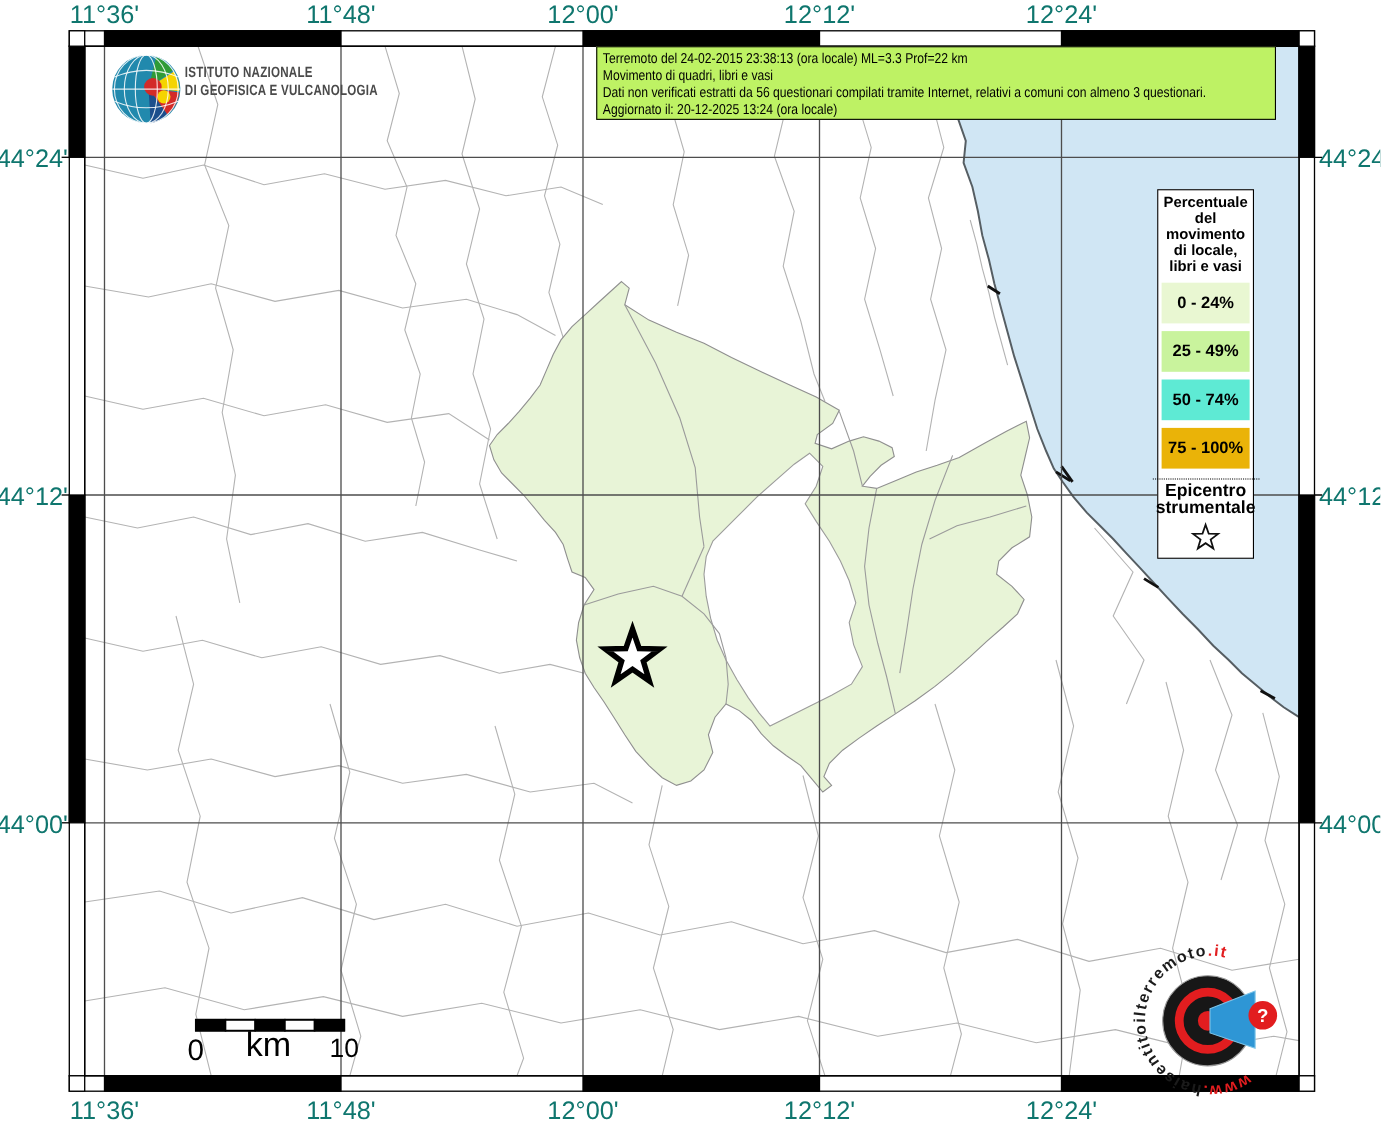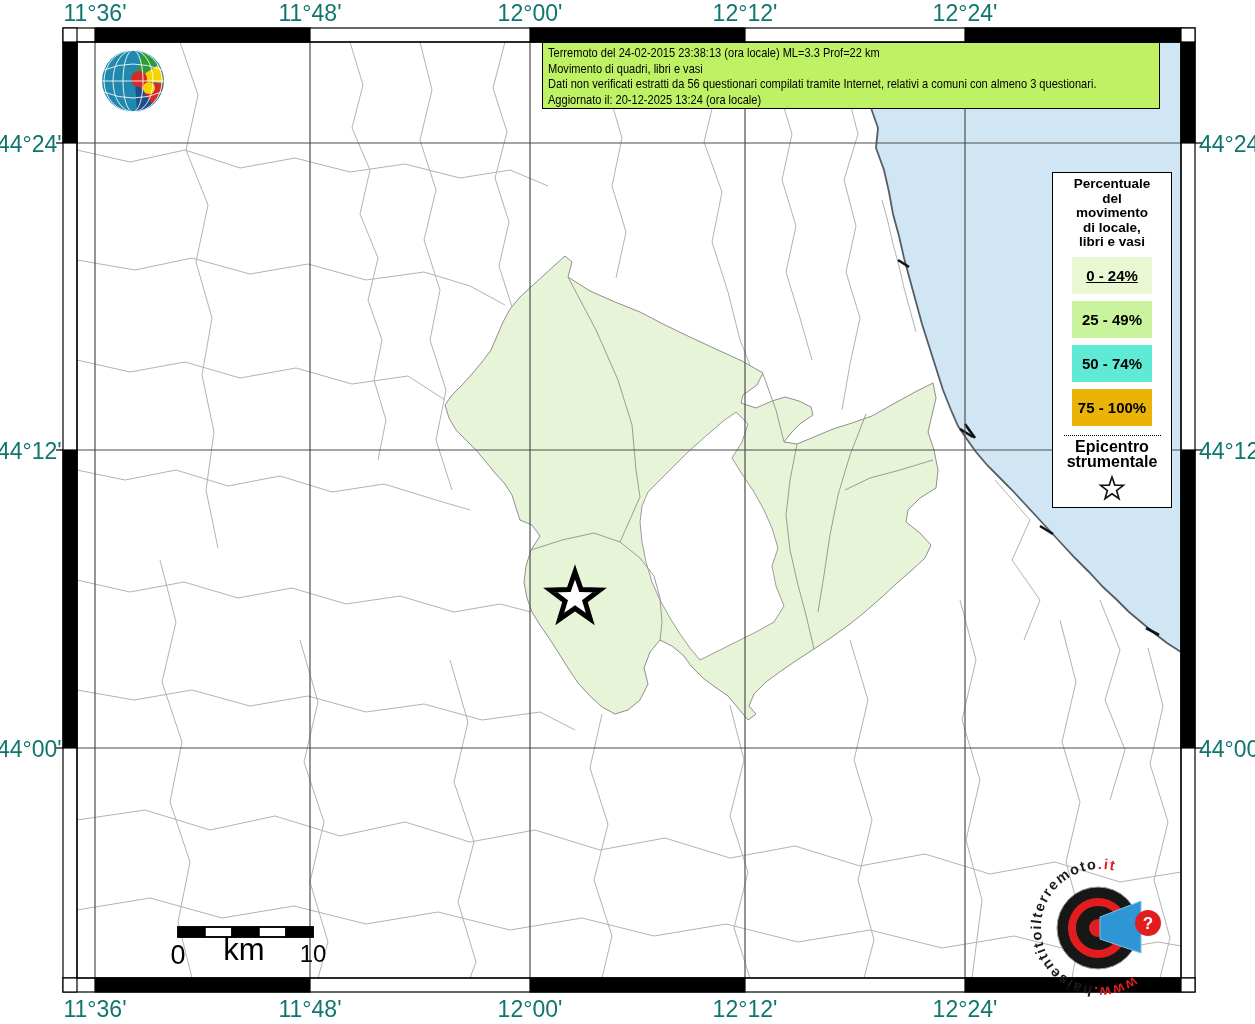--- a/index.html
+++ b/index.html
@@ -11,21 +11,21 @@
   .axis-top,.axis-bottom{width:130px;text-align:center;}
   .axis-left{width:62px;text-align:right;}
   .axis-right{width:80px;text-align:left;}
   #infobox{left:542px;top:42px;width:618px;height:67px;background:#bef264;border:1.5px solid #000;
            padding:2px 5px;box-sizing:border-box;}
   #infobox .il{font-size:13px;line-height:15.5px;color:#000;white-space:nowrap;
                transform:scaleX(.85);transform-origin:0 0;}
   #ingv-text{left:168px;top:58px;color:#4a4a4a;font-weight:bold;}
   #ingv-text .gl{font-size:13.5px;line-height:16px;white-space:nowrap;
                  transform:scaleX(.78);transform-origin:0 0;letter-spacing:.3px;}
-  #legend{left:1052px;top:172px;width:120px;height:336px;background:#fff;border:1.5px solid #000;
+  #legend{left:1052px;top:172px;width:88px;height:336px;background:#fff;border:1.5px solid #000;
           box-sizing:border-box;display:flex;flex-direction:column;align-items:center;}
   #legend .lt{font-size:13.5px;font-weight:bold;line-height:14.5px;text-align:center;color:#000;}
   #legend .ltwrap{margin-top:4px;}
   .swatch{width:80px;height:37px;margin-top:7px;display:flex;align-items:center;justify-content:center;
           font-size:15px;font-weight:bold;color:#000;}
   #legend .divider{width:97px;border-top:1.5px dotted #000;margin-top:9px;}
   #legend .ep{font-size:16px;font-weight:bold;line-height:15.5px;text-align:center;color:#000;margin-top:3px;}
   #scale-km{left:214px;top:884px;width:60px;text-align:center;font-size:31px;color:#000;margin-top:48px;}
   #scale-0{left:158px;top:940px;width:40px;text-align:center;font-size:27px;color:#000;}
   #scale-10{left:293px;top:940px;width:40px;text-align:center;font-size:24px;color:#000;}
@@ -213,30 +213,34 @@
 <div class="ov axis-label axis-right" style="left:1199px;top:438px">44°12'</div>
 <div class="ov axis-label axis-right" style="left:1199px;top:736px">44°00'</div>
 
 <div class="ov" id="infobox">
   <div class="il">Terremoto del 24-02-2015 23:38:13 (ora locale) ML=3.3 Prof=22 km</div>
   <div class="il">Movimento di quadri, libri e vasi</div>
   <div class="il">Dati non verificati estratti da 56 questionari compilati tramite Internet, relativi a comuni con almeno 3 questionari.</div>
   <div class="il">Aggiornato il: 20-12-2025 13:24 (ora locale)</div>
 </div>
 
+<div class="ov" id="ingv-text">
+  <div class="gl">ISTITUTO NAZIONALE</div>
+  <div class="gl">DI GEOFISICA E VULCANOLOGIA</div>
+</div>
 
 <div class="ov" id="legend">
   <div class="ltwrap">
     <div class="lt">Percentuale</div>
     <div class="lt">del</div>
     <div class="lt">movimento</div>
     <div class="lt">di locale,</div>
     <div class="lt">libri e vasi</div>
   </div>
-  <div class="swatch" style="background: rgb(233, 247, 210); text-decoration: underline;">0 - 24%</div>
+  <div class="swatch" style="background: rgb(233, 247, 210);">0 - 24%</div>
   <div class="swatch" style="background: rgb(201, 243, 157);">25 - 49%</div>
   <div class="swatch" style="background: #5eead4;">50 - 74%</div>
   <div class="swatch" style="background: #eab308;">75 - 100%</div>
   <div class="divider"></div>
   <div class="ep">
     <div>Epicentro</div>
     <div>strumentale</div>
   </div>
   <svg width="28" height="28" style="margin-top:4px">
     <path d="M14,3 L16.8,11.1 25.4,11.3 18.6,16.5 21.05,24.7 14,19.8 6.95,24.7 9.4,16.5 2.6,11.3 11.2,11.1 Z" fill="#fff" stroke="#111" stroke-width="1.6"></path>

